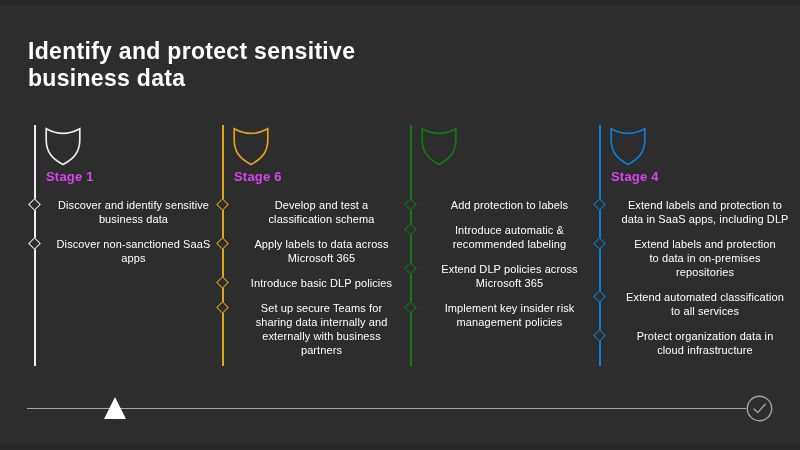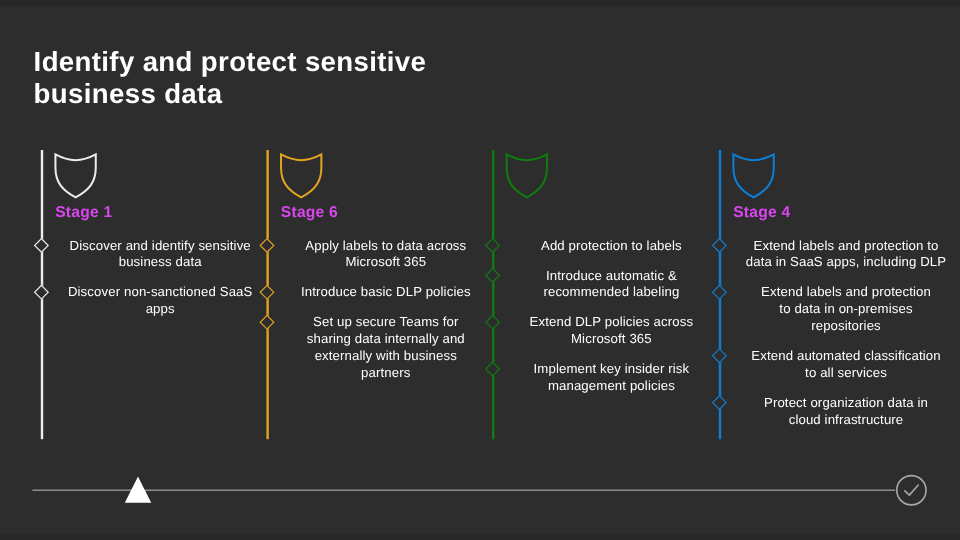--- a/index.html
+++ b/index.html
@@ -89,20 +89,25 @@
 
   <section class="stage" style="left: 222px; --w: 175px; --stage: #e2a321;">
     <div class="vline"></div>
     <svg class="shield" width="38" height="42" viewBox="0 0 36 40" fill="none">
       <path d="M2 4.5 C8.5 8 13.5 9 18 9 C22.5 9 27.5 8 34 4.5 L34 15 C34 26.5 28.5 33 18 38.5 C7.5 33 2 26.5 2 15 Z" stroke="currentColor" stroke-width="1.6"></path>
     </svg>
     <h2 class="stage-title">Stage 6</h2>
     <ul class="items">
       <li class="item">
         <span class="diamond"></span>
+        <span class="item-text">Develop and test a
+classification schema</span>
+      </li>
+      <li class="item">
+        <span class="diamond"></span>
         <span class="item-text">Apply labels to data across
 Microsoft 365</span>
       </li>
       <li class="item">
         <span class="diamond"></span>
         <span class="item-text">Introduce basic DLP policies</span>
       </li>
       <li class="item">
         <span class="diamond"></span>
         <span class="item-text">Set up secure Teams for

